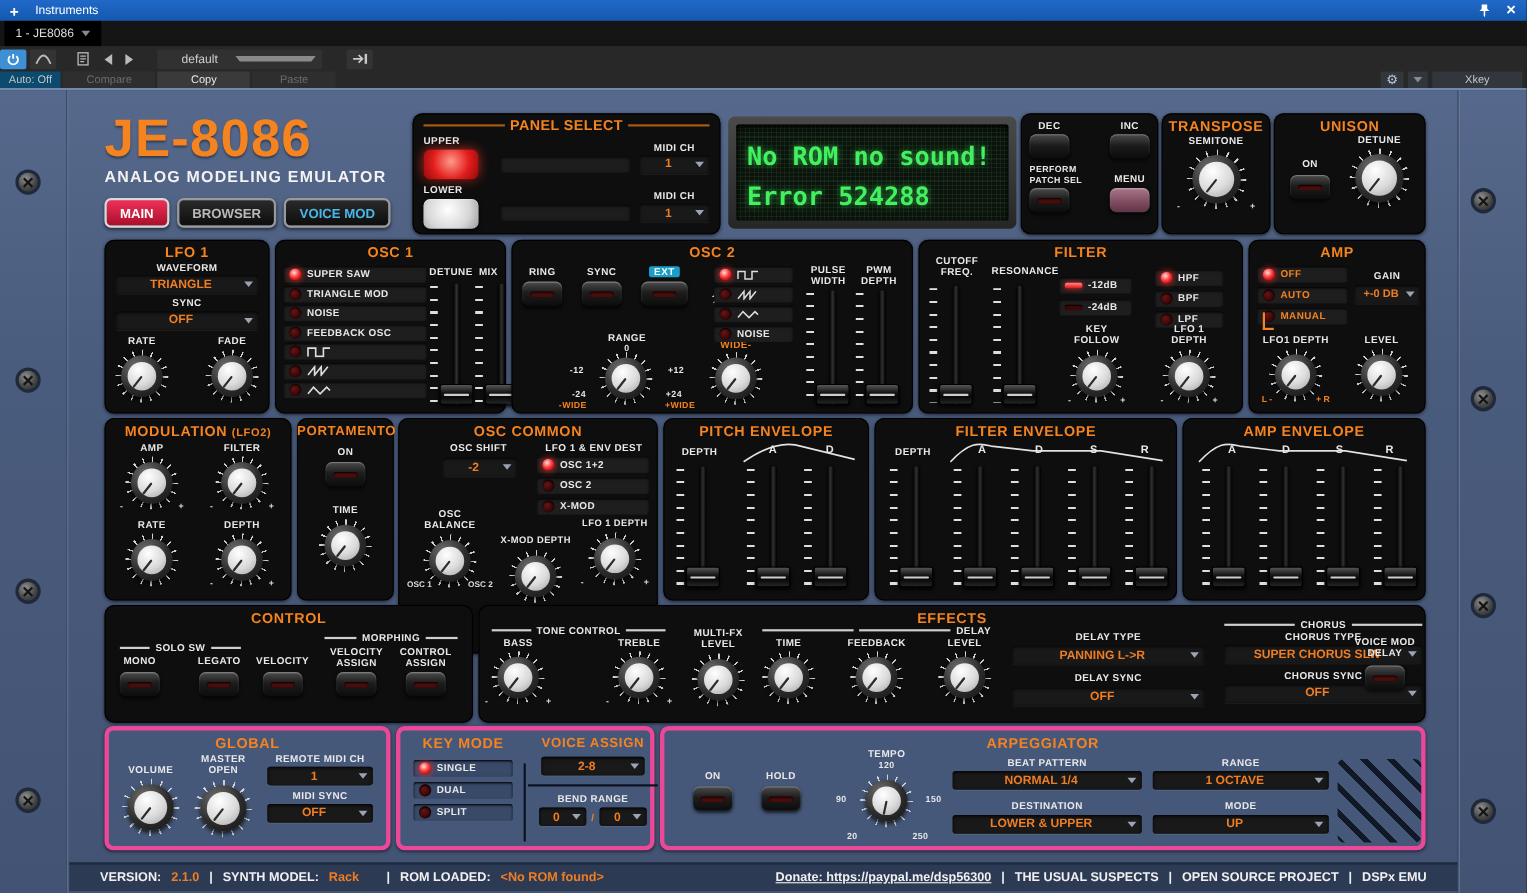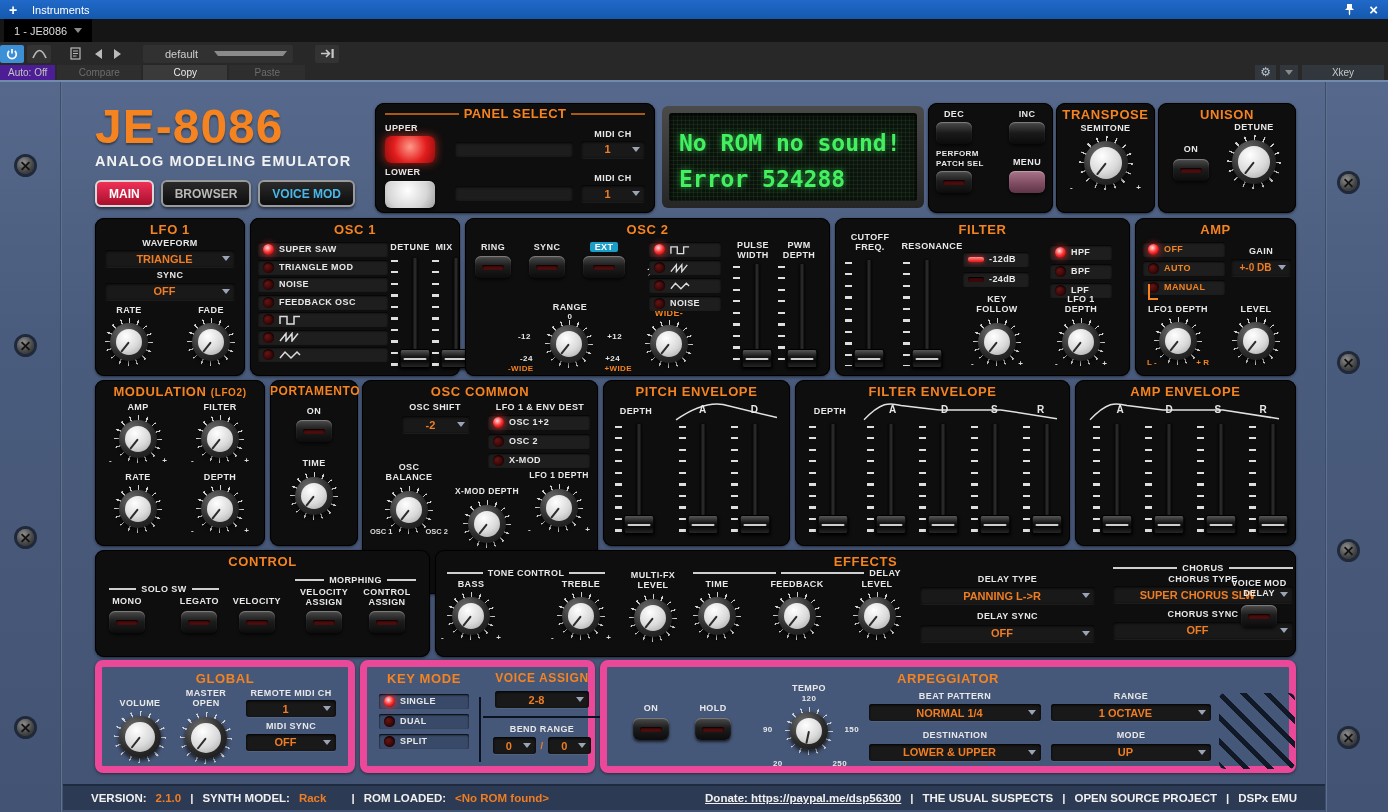--- a/index.html
+++ b/index.html
@@ -33,21 +33,21 @@
   .xkey{width:82px;height:15px;background:#31373d;color:#c8c8c8;font-size:10px;display:flex;align-items:center;justify-content:center;}
 
   
   .rack{position:absolute;left:0;top:80px;width:1388px;height:732px;background:linear-gradient(180deg,#56698c,#4a5c7d 35%,#435373);border-top:2px solid #7288ad;}
   .earline{position:absolute;top:0;bottom:0;width:2px;background:linear-gradient(90deg,#2e3c55,#6e82a4);}
   .screw{position:absolute;width:17px;height:17px;border-radius:50%;background:radial-gradient(circle at 38% 32%,#909090,#4a4a4a 55%,#222);box-shadow:0 0 0 3px #20293a,0 1px 2px rgba(0,0,0,.6);}
   .screw::before,.screw::after{content:"";position:absolute;left:3px;top:7.5px;width:11px;height:2px;background:#141414;}
   .screw::before{transform:rotate(45deg);} .screw::after{transform:rotate(-45deg);}
 
   .panel{position:absolute;background:#0e0e0e;border-radius:9px;box-shadow:inset 0 0 0 1px #000,0 1px 3px rgba(0,0,0,.55);}
-  .bpanel{position:absolute;background:var(--bluepanel);border:7px solid #ec4899;border-radius:8px;box-shadow:0 1px 3px rgba(0,0,0,.5);}
+  .bpanel{position:absolute;background:var(--bluepanel);border:4px solid #ec4899;border-radius:8px;box-shadow:0 1px 3px rgba(0,0,0,.5);}
   .ptitle{text-align:center;color:var(--orange);font-weight:bold;font-size:13px;letter-spacing:.6px;padding-top:4px;white-space:nowrap;}
   .ptitle .sub{font-size:10px;}
   .lbl{color:var(--white);font-size:9px;font-weight:bold;letter-spacing:.4px;text-align:center;line-height:1.15;white-space:nowrap;}
   .lbl.wrap{white-space:normal;}
   .abs{position:absolute;}
 
   
   .dd{display:flex;align-items:center;background:#191919;border-radius:3px;height:17px;padding:0 5px;box-shadow:inset 0 1px 3px #000,0 1px 0 rgba(255,255,255,.06);}
   .dd .val{flex:1;text-align:center;color:var(--oval);font-weight:bold;font-size:11px;white-space:nowrap;}
   .dd .arr{width:0;height:0;border-left:4px solid transparent;border-right:4px solid transparent;border-top:5px solid #9aa4b4;margin-left:3px;}
@@ -177,21 +177,21 @@
       </div>
       <div style="width:16px"></div>
       <div class="tbtn">
         <svg width="15" height="11" viewBox="0 0 15 11">
             <path d="M1 5.5 H9 M6 2 L9.5 5.5 L6 9" stroke="#c9c9c9" stroke-width="1.6" fill="none"></path>
             <rect x="11.5" y="1" width="2.2" height="9" fill="#c9c9c9"></rect>
           </svg>
       </div>
     </div>
     <div class="tbr2">
-      <div class="chip" style="background:#4c1d95;color:#c3c3c3;">Auto: Off</div>
+      <div class="chip" style="background:#0c4a6e;color:#c3c3c3;">Auto: Off</div>
       <div class="chip" style="width:84px;background:#2e2e2e;color:#6d6d6d;">Compare</div>
       <div class="chip" style="width:84px;background:#3a3a3a;color:#ececec;">Copy</div>
       <div class="chip" style="width:76px;background:#2e2e2e;color:#6d6d6d;">Paste</div>
     </div>
     <div class="tbright">
       <div class="chip" style="background:#31373d;color:#b9c2cc;font-size:12px;padding:0 5px;">⚙</div>
       <div class="chip" style="background:#31373d;padding:0 5px;">
           <span class="caret"></span>
         </div>
       <div class="xkey">Xkey</div>

